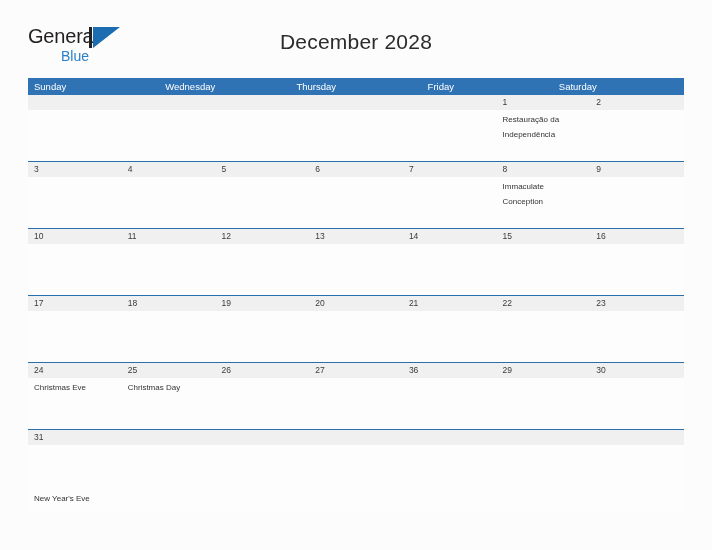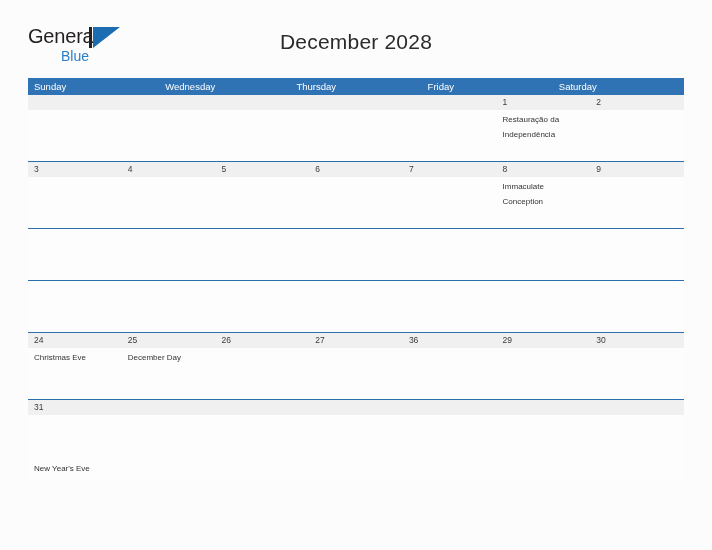--- a/index.html
+++ b/index.html
@@ -239,32 +239,50 @@
         <div class="ev"></div>
         <div class="ev"></div>
         <div class="ev"></div>
         <div class="ev"></div>
         <div class="ev">Immaculate Conception</div>
         <div class="ev"></div>
       </div>
     </div>
 
     <div class="week">
-      <div class="events">
-        <div class="ev"></div>
-        <div class="ev"></div>
-        <div class="ev"></div>
-        <div class="ev"></div>
-        <div class="ev"></div>
-        <div class="ev"></div>
-        <div class="ev"></div>
-      </div>
-    </div>
-
-    <div class="week">
+      <div class="numbers">
+        <div class="num">10</div>
+        <div class="num">11</div>
+        <div class="num">12</div>
+        <div class="num">13</div>
+        <div class="num">14</div>
+        <div class="num">15</div>
+        <div class="num">16</div>
+      </div>
+      <div class="events">
+        <div class="ev"></div>
+        <div class="ev"></div>
+        <div class="ev"></div>
+        <div class="ev"></div>
+        <div class="ev"></div>
+        <div class="ev"></div>
+        <div class="ev"></div>
+      </div>
+    </div>
+
+    <div class="week">
+      <div class="numbers">
+        <div class="num">17</div>
+        <div class="num">18</div>
+        <div class="num">19</div>
+        <div class="num">20</div>
+        <div class="num">21</div>
+        <div class="num">22</div>
+        <div class="num">23</div>
+      </div>
       <div class="events">
         <div class="ev"></div>
         <div class="ev"></div>
         <div class="ev"></div>
         <div class="ev"></div>
         <div class="ev"></div>
         <div class="ev"></div>
         <div class="ev"></div>
       </div>
     </div>
@@ -274,21 +292,21 @@
         <div class="num">24</div>
         <div class="num">25</div>
         <div class="num">26</div>
         <div class="num">27</div>
         <div class="num">36</div>
         <div class="num">29</div>
         <div class="num">30</div>
       </div>
       <div class="events">
         <div class="ev">Christmas Eve</div>
-        <div class="ev">December Day</div>
+        <div class="ev">Christmas Day</div>
         <div class="ev"></div>
         <div class="ev"></div>
         <div class="ev"></div>
         <div class="ev"></div>
         <div class="ev"></div>
       </div>
     </div>
 
     <div class="week last">
       <div class="numbers">

